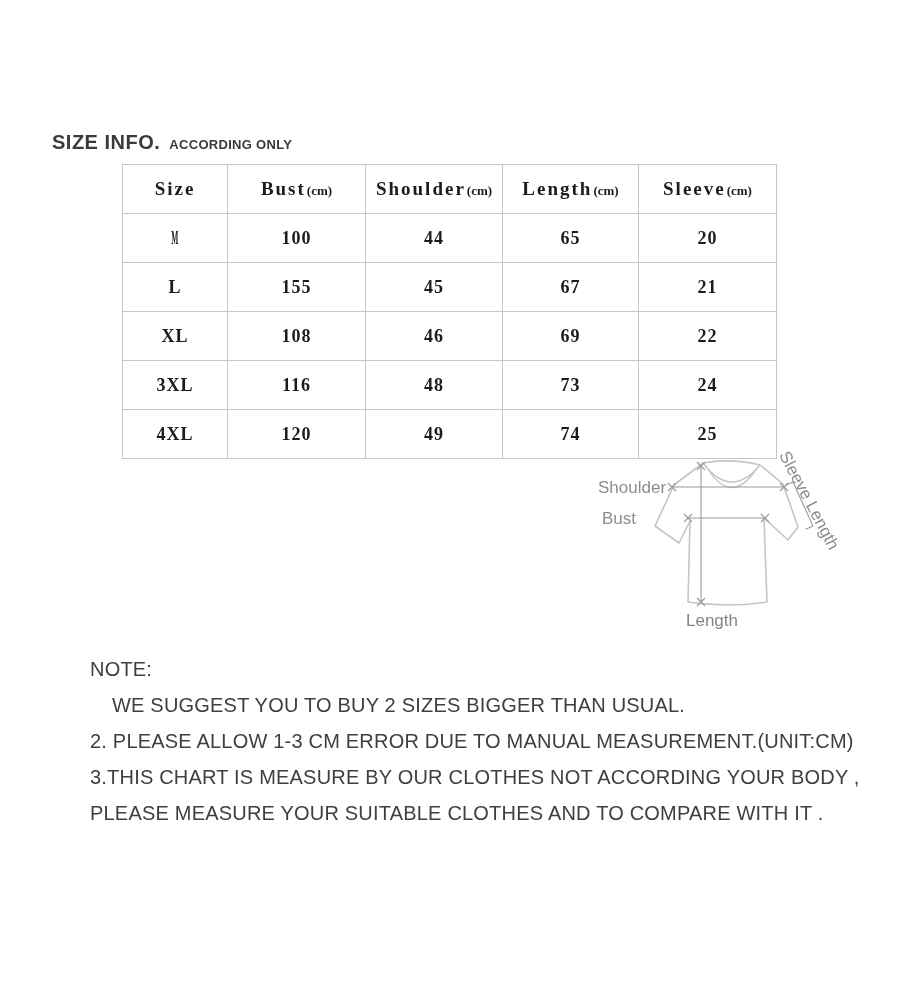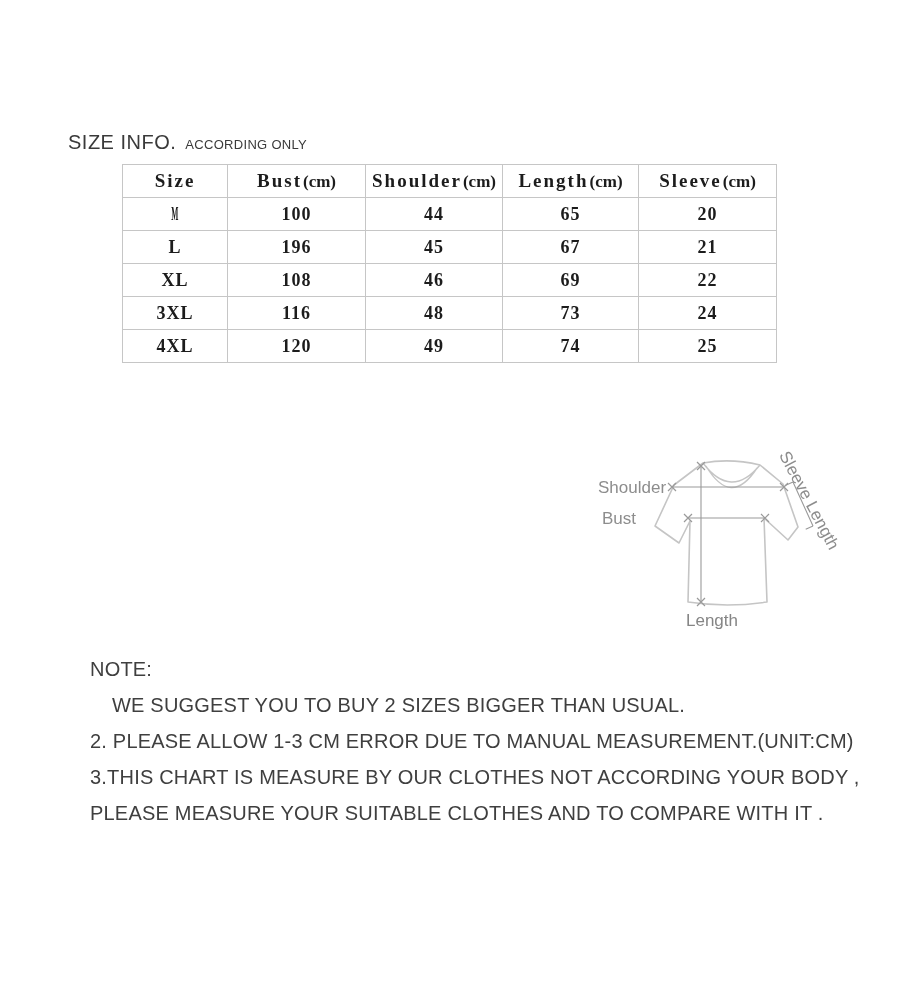--- a/index.html
+++ b/index.html
@@ -15,51 +15,52 @@
   html,body{background:#fff;}
   .canvas{
     position:relative;
     width:900px;height:1000px;
     background:#ffffff;
     overflow:hidden;
     font-family:"Liberation Sans",sans-serif;
   }
   
   .title{
-    position:absolute;left:68px;top:131px;
+    position:absolute;left:52px;top:131px;
     display:flex;align-items:baseline;gap:9px;
     color:var(--title-text);
     white-space:nowrap;
+    font-weight:bold;
   }
   .title-main{font-size:20px;letter-spacing:0.5px;}
   .title-sub{font-size:13px;letter-spacing:0.3px;}
   
   table.size-table{
     position:absolute;left:122px;top:164px;
     width:654px;
     border-collapse:collapse;
     table-layout:fixed;
     font-family:"Liberation Serif",serif;
     color:var(--table-text);
   }
   .size-table col.c0{width:105px;}
   .size-table col.c1{width:138px;}
   .size-table col.c2{width:137px;}
   .size-table col.c3{width:136px;}
   .size-table col.c4{width:138px;}
   .size-table th,.size-table td{
     border:1px solid var(--table-border);
-    height:33px;
+    height:49px;
     text-align:center;vertical-align:middle;
     font-weight:bold;
     padding:4px;
   }
   .size-table th{font-size:19px;letter-spacing:2px;}
   .size-table td{font-size:18px;letter-spacing:1px;}
-  .col-unit{font-size:17px;letter-spacing:0;font-weight:bold;margin-left:1px;}
+  .col-unit{font-size:13px;letter-spacing:0;font-weight:bold;margin-left:1px;}
   .condensed{display:inline-block;transform:scaleX(0.42);transform-origin:center;}
   
   .diagram{position:absolute;left:580px;top:440px;width:300px;height:210px;}
   .diagram svg{position:absolute;left:0;top:0;}
   .lbl{
     position:absolute;
     font-size:17px;color:var(--label-text);
     white-space:nowrap;
   }
   .lbl-shoulder{left:18px;top:38px;}
@@ -106,21 +107,21 @@
     <tbody id="size-table-body">
         <tr>
           <td><span class="condensed">M</span></td>
           <td><span>100</span></td>
           <td><span>44</span></td>
           <td><span>65</span></td>
           <td><span>20</span></td>
         </tr>
         <tr>
           <td><span>L</span></td>
-          <td><span>196</span></td>
+          <td><span>155</span></td>
           <td><span>45</span></td>
           <td><span>67</span></td>
           <td><span>21</span></td>
         </tr>
         <tr>
           <td><span>XL</span></td>
           <td><span>108</span></td>
           <td><span>46</span></td>
           <td><span>69</span></td>
           <td><span>22</span></td>

